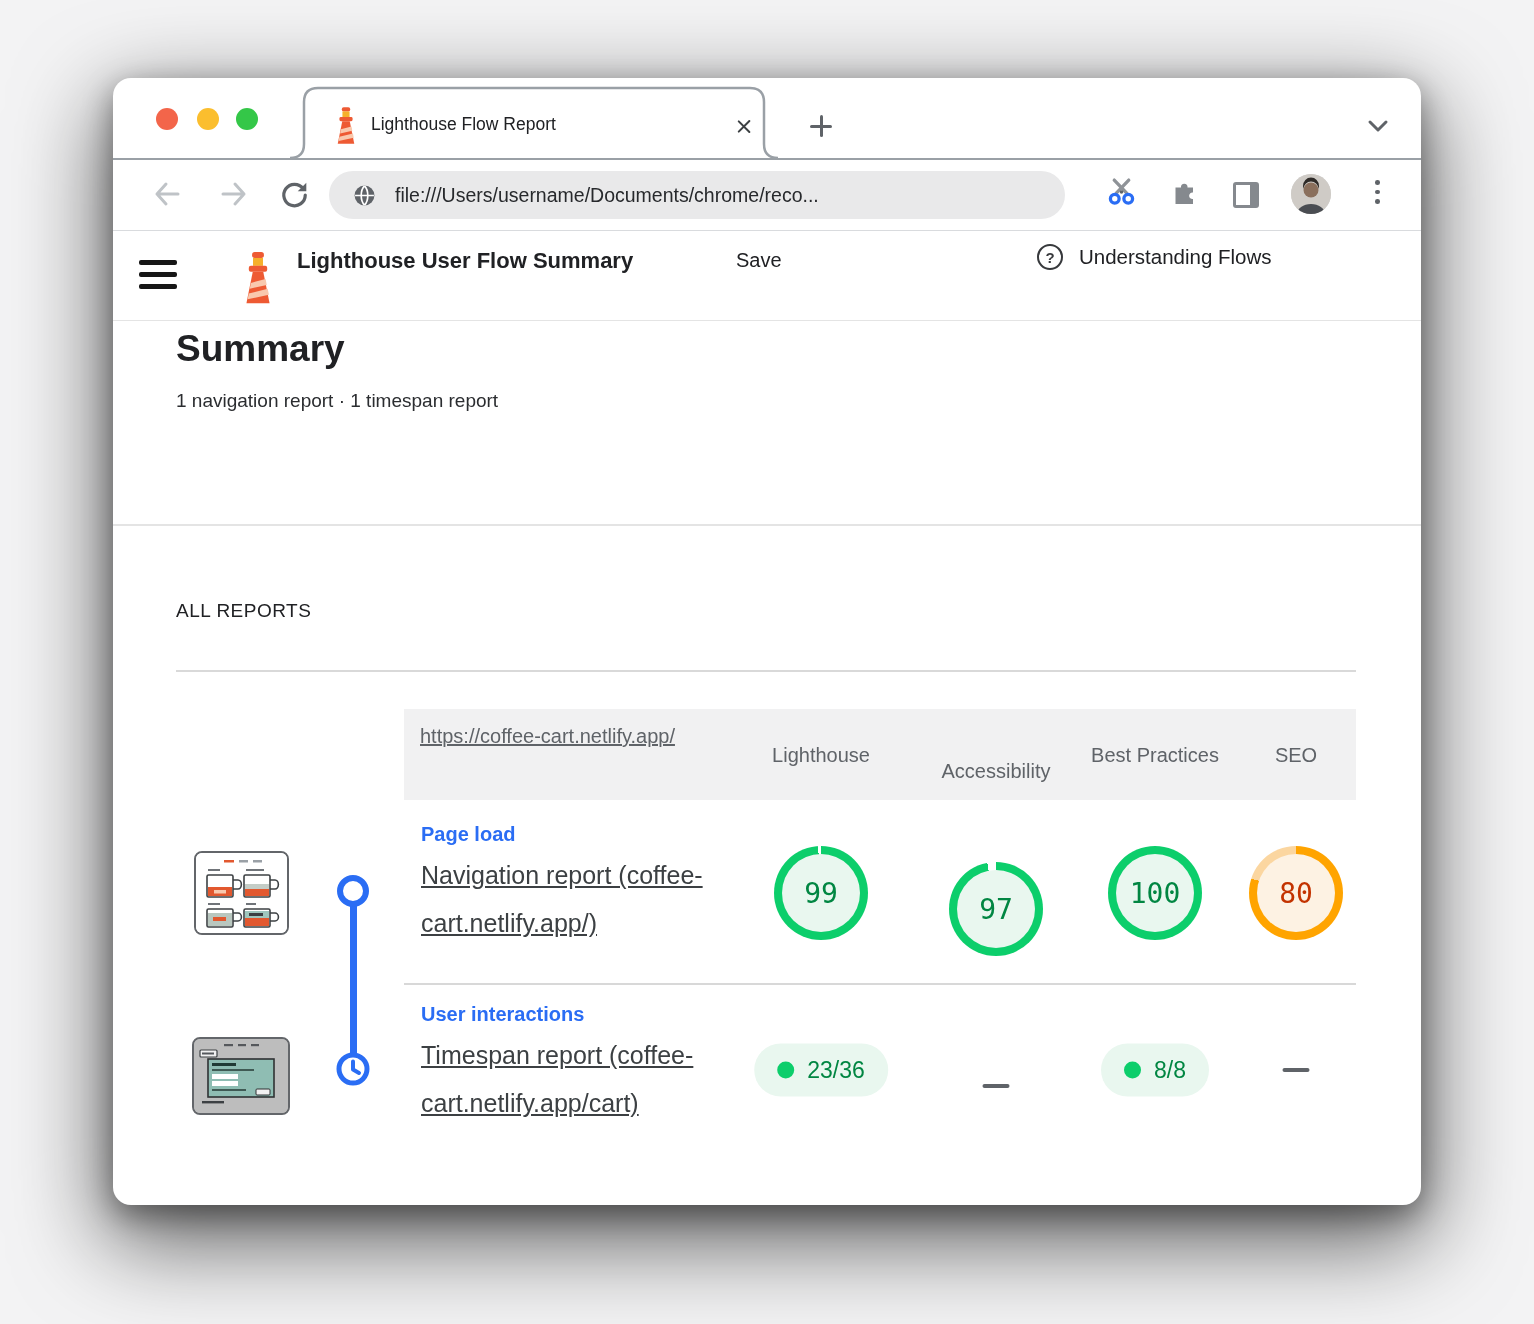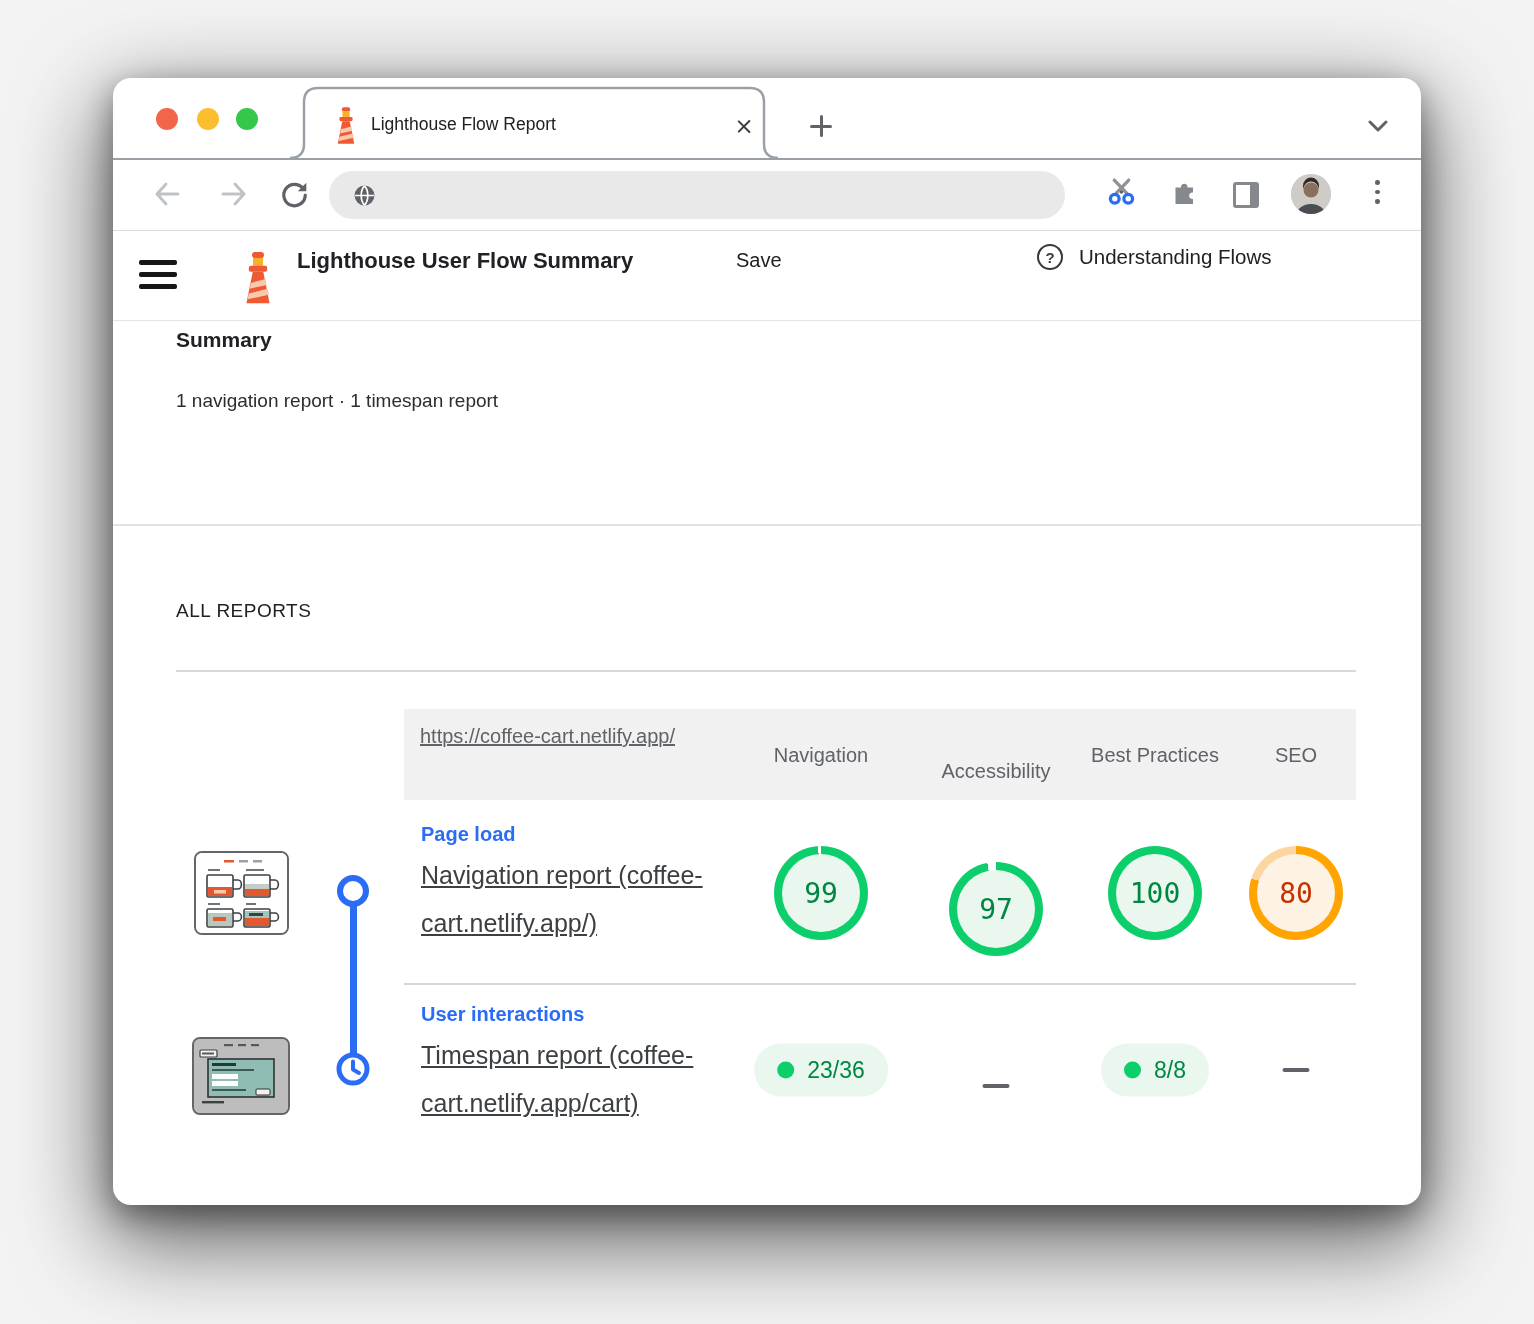--- a/index.html
+++ b/index.html
@@ -40,21 +40,21 @@
   .appheader{position:absolute;left:0;top:152px;width:100%;height:90px;border-bottom:1.5px solid #e4e4e4;}
   .hamburger{position:absolute;left:26px;top:30px;width:38px;height:30px;}
   .hamburger i{display:block;width:38px;height:4.6px;background:#161616;border-radius:2px;margin-bottom:7.5px;}
   .app-title{position:absolute;left:184px;top:18px;font-size:22px;font-weight:bold;color:#202124;}
   .save-btn{position:absolute;left:623px;top:19px;font-size:20px;color:#202124;cursor:pointer;}
   .help{position:absolute;left:924px;top:14px;display:flex;align-items:center;cursor:pointer;}
   .help-ic{width:22px;height:22px;border:2.4px solid #37393c;border-radius:50%;display:flex;align-items:center;justify-content:center;
     font-size:15px;font-weight:bold;color:#37393c;}
   .help-label{margin-left:16px;font-size:20.5px;color:#202124;}
   
-  .sum-title{position:absolute;left:63px;top:250px;font-size:21px;font-weight:bold;color:#202124;}
+  .sum-title{position:absolute;left:63px;top:250px;font-size:37px;font-weight:bold;color:#202124;}
   .sum-sub{position:absolute;left:63px;top:312px;font-size:19px;color:#2b2d30;}
   .sum-div{position:absolute;left:0;top:446px;width:100%;height:2px;background:#e4e4e4;}
   
   .all-reports{position:absolute;left:63px;top:522px;font-size:19px;color:#202124;letter-spacing:.5px;}
   .rep-div{position:absolute;left:63px;top:592px;width:1180px;height:1.6px;background:#d9d9d9;}
   .thead{position:absolute;left:291px;top:631px;width:952px;height:91px;background:#f1f1f2;}
   .url-link{position:absolute;left:307px;top:642px;width:270px;font-size:20px;line-height:32px;color:#5f6368;text-decoration:underline;cursor:pointer;}
   .col-h{position:absolute;top:677px;transform:translate(-50%,-50%);font-size:20px;line-height:29px;color:#5f6368;text-align:center;}
   .c0{left:708px;} .c1{left:883px;margin-top:16px;} .c2{left:1042px;} .c3{left:1183px;}
   .row-div{position:absolute;left:291px;top:905px;width:952px;height:1.6px;background:#d8d8d8;}
@@ -115,20 +115,21 @@
     <svg class="tool-ic" style="left:166px" width="30" height="30" viewBox="0 0 28 28">
       <path d="M22.5 8 A10 10 0 1 0 24.5 14" fill="none" stroke="#5f6368" stroke-width="3" stroke-linecap="round"></path>
       <path d="M25.5 2.5 L25.5 10.5 L17.5 10.5 Z" fill="#5f6368"></path>
     </svg>
 
     <div class="urlbar">
       <svg class="globe" width="23" height="23" viewBox="0 0 22 22">
         <circle cx="11" cy="11" r="9.5" fill="#5f6368"></circle>
         <path d="M2 11 H20 M11 1.8 C6.8 6,6.8 16,11 20.2 M11 1.8 C15.2 6,15.2 16,11 20.2" fill="none" stroke="#ffffff" stroke-width="1.6"></path>
       </svg>
+      <span class="url-text">file:///Users/username/Documents/chrome/reco...</span>
     </div>
 
     <svg class="tool-ic" style="left:994px;top:17px" width="29" height="29" viewBox="0 0 28 28">
       <line x1="7" y1="3" x2="19" y2="15.5" stroke="#8f9398" stroke-width="3.2" stroke-linecap="round"></line>
       <line x1="21" y1="3" x2="9" y2="15.5" stroke="#8f9398" stroke-width="3.2" stroke-linecap="round"></line>
       <circle cx="7.5" cy="21" r="4.2" fill="none" stroke="#2a6df4" stroke-width="3.2"></circle>
       <circle cx="20.5" cy="21" r="4.2" fill="none" stroke="#2a6df4" stroke-width="3.2"></circle>
       <circle cx="14" cy="14.5" r="1.7" fill="#5f6368"></circle>
     </svg>
 
@@ -180,21 +181,21 @@
 
   <div class="sum-title">Summary</div>
   <div class="sum-sub">1 navigation report · 1 timespan report</div>
   <div class="sum-div"></div>
 
   <div class="all-reports">ALL REPORTS</div>
   <div class="rep-div"></div>
 
   <div class="thead"></div>
   <a class="url-link">https://coffee-cart.netlify.app/</a>
-  <span class="col-h c0" style="width:170px">Navigation</span>
+  <span class="col-h c0" style="width:170px">Lighthouse</span>
   <span class="col-h c1" style="width:170px">Accessibility</span>
   <span class="col-h c2" style="width:135px">Best Practices</span>
   <span class="col-h c3" style="width:90px">SEO</span>
 
   <div class="tl-line" style="background:#2a6df4"></div>
   <div class="tl-circle" style="border-color:#2a6df4"></div>
   <svg class="tl-clock" width="34" height="34" viewBox="0 0 34 34">
     <circle cx="17" cy="17" r="14" fill="#ffffff" stroke="#2a6df4" stroke-width="5"></circle>
     <path d="M17 9.5 V17.5 L23 21" fill="none" stroke="#2a6df4" stroke-width="4" stroke-linecap="round" stroke-linejoin="round"></path>
   </svg>

